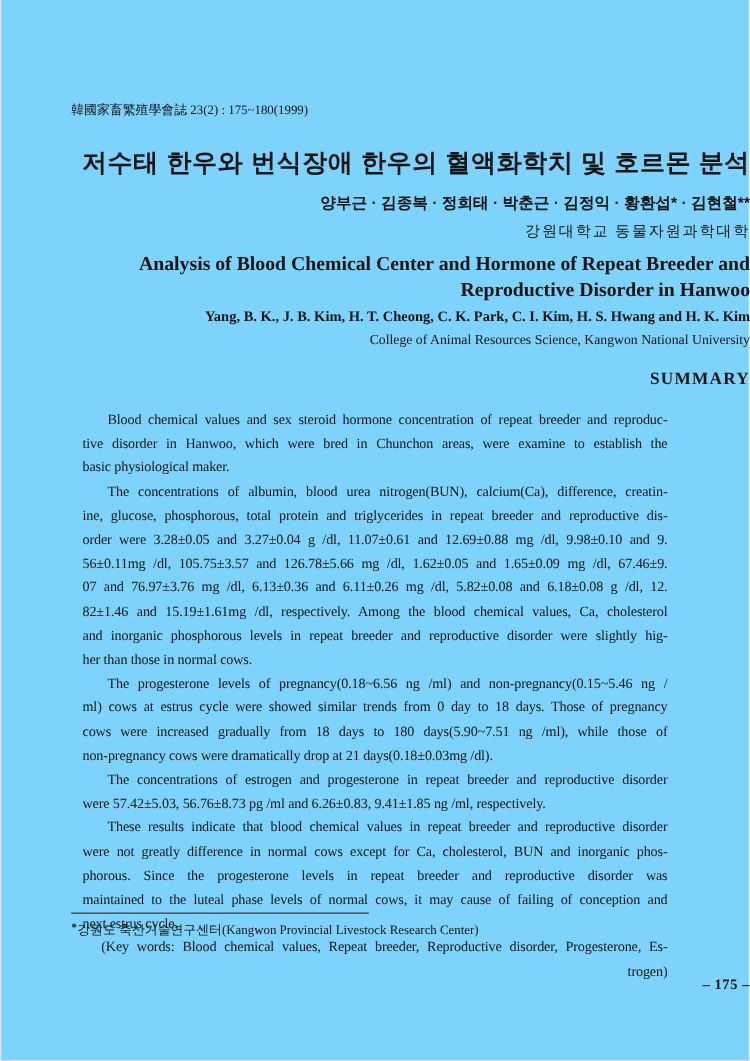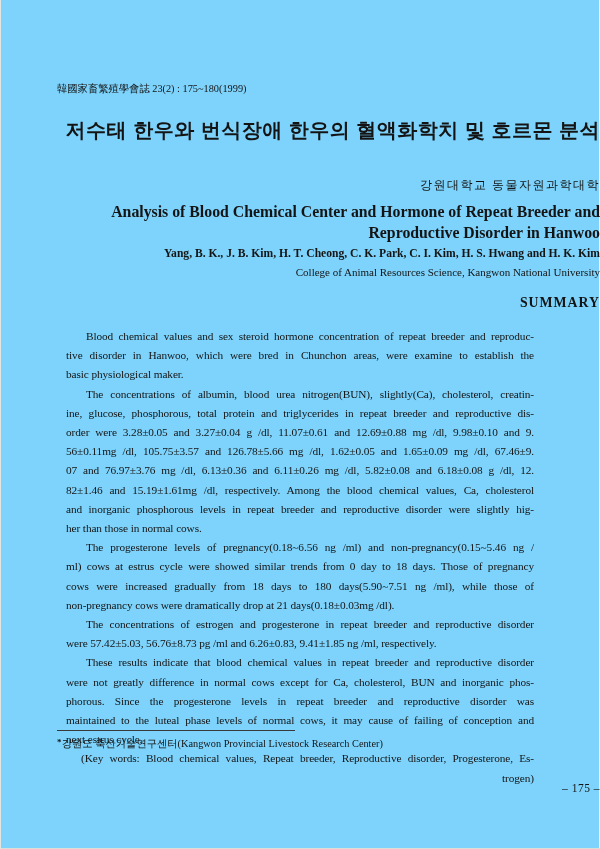--- a/index.html
+++ b/index.html
@@ -37,48 +37,49 @@
   .bline.lastline { text-align-last:left; }
   .bline.firstline { text-indent:20px; }
   .kwline1 { text-align:justify; text-align-last:justify; text-indent:15px; }
   .kwline2 { padding-left:50px; text-align:right; }
 
   .fnblock { position:absolute; left:57px; top:730px; width:480px; font-size:10.3px; line-height:13.4px; }
   .fnrule { width:238px; border-top:1px solid #3a3a3a; margin-bottom:5px; }
   .fnmark { font-weight:bold; vertical-align:2px; font-size:9px; letter-spacing:-1px; }
   .fnitem { white-space:nowrap; }
 
-  .page-num { top:782px; font-weight:normal; font-size:11.5px; letter-spacing:0.5px; }
+  .page-num { top:782px; font-weight:bold; font-size:11.5px; letter-spacing:0.5px; }
 </style>
 </head>
 <body>
 
 <div id="page">
 
   <div class="journal">
     <div>韓國家畜繁殖學會誌 23(2) : 175~180(1999)</div>
   </div>
 
   <div class="centered title-kr">저수태 한우와 번식장애 한우의 혈액화학치 및 호르몬 분석</div>
+  <div class="centered authors-kr">양부근 · 김종복 · 정희태 · 박춘근 · 김정익 · 황환섭* · 김현철**</div>
   <div class="centered affil-kr">강원대학교 동물자원과학대학</div>
 
   <div class="centered title-en">
     <div>Analysis of Blood Chemical Center and Hormone of Repeat Breeder and</div>
     <div>Reproductive Disorder in Hanwoo</div>
   </div>
   <div class="centered authors-en">Yang, B. K., J. B. Kim, H. T. Cheong, C. K. Park, C. I. Kim, H. S. Hwang and H. K. Kim</div>
   <div class="centered affil-en">College of Animal Resources Science, Kangwon National University</div>
 
   <div class="centered summary-head">SUMMARY</div>
 
   <div class="summary-body">
       <div class="bline firstline">Blood chemical values and sex steroid hormone concentration of repeat breeder and reproduc-</div>
       <div class="bline">tive disorder in Hanwoo, which were bred in Chunchon areas, were examine to establish the</div>
       <div class="bline lastline">basic physiological maker.</div>
-      <div class="bline firstline">The concentrations of albumin, blood urea nitrogen(BUN), slightly(Ca), cholesterol, creatin-</div>
+      <div class="bline firstline">The concentrations of albumin, blood urea nitrogen(BUN), calcium(Ca), difference, creatin-</div>
       <div class="bline">ine, glucose, phosphorous, total protein and triglycerides in repeat breeder and reproductive dis-</div>
       <div class="bline">order were 3.28±0.05 and 3.27±0.04 g /dl, 11.07±0.61 and 12.69±0.88 mg /dl, 9.98±0.10 and 9.</div>
       <div class="bline">56±0.11mg /dl, 105.75±3.57 and 126.78±5.66 mg /dl, 1.62±0.05 and 1.65±0.09 mg /dl, 67.46±9.</div>
       <div class="bline">07 and 76.97±3.76 mg /dl, 6.13±0.36 and 6.11±0.26 mg /dl, 5.82±0.08 and 6.18±0.08 g /dl, 12.</div>
       <div class="bline">82±1.46 and 15.19±1.61mg /dl, respectively. Among the blood chemical values, Ca, cholesterol</div>
       <div class="bline">and inorganic phosphorous levels in repeat breeder and reproductive disorder were slightly hig-</div>
       <div class="bline lastline">her than those in normal cows.</div>
       <div class="bline firstline">The progesterone levels of pregnancy(0.18~6.56 ng /ml) and non-pregnancy(0.15~5.46 ng /</div>
       <div class="bline">ml) cows at estrus cycle were showed similar trends from 0 day to 18 days. Those of pregnancy</div>
       <div class="bline">cows were increased gradually from 18 days to 180 days(5.90~7.51 ng /ml), while those of</div>

